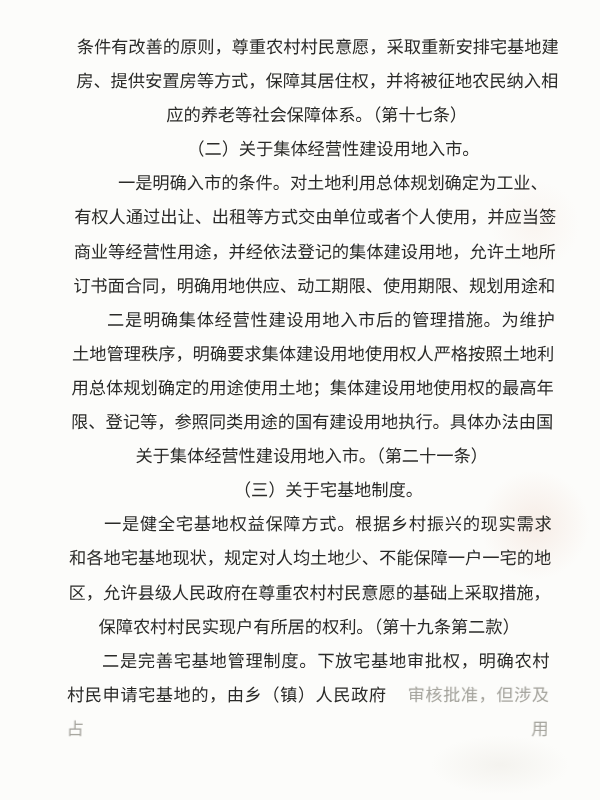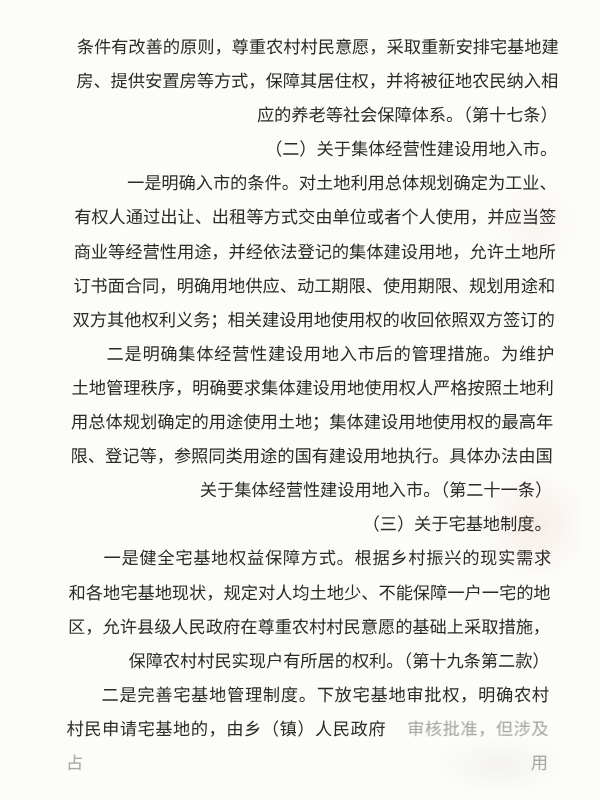--- a/index.html
+++ b/index.html
@@ -47,21 +47,21 @@
     transform-origin: 0 0;
     color: var(--text-color, #2a2a28);
     font-size: 17.2px;
     line-height: 34.1px;
   }
   .para {
     margin: 0;
   }
   .line {
     white-space: nowrap;
-    text-align: right;
+    text-align: center;
   }
   .line.just {
     white-space: normal;
     text-align: justify;
     text-align-last: justify;
   }
   .line.first {
     text-indent: 2em;
   }
   .faded {
@@ -84,21 +84,20 @@
         <div class="line"><span>应的养老等社会保障体系。（第十七条）</span></div>
       </div>
       <div class="para">
         <div class="line first"><span>（二）关于集体经营性建设用地入市。</span></div>
       </div>
       <div class="para">
         <div class="line first"><span>一是明确入市的条件。对土地利用总体规划确定为工业、</span></div>
         <div class="line just"><span>有权人通过出让、出租等方式交由单位或者个人使用，并应当签</span></div>
         <div class="line just"><span>商业等经营性用途，并经依法登记的集体建设用地，允许土地所</span></div>
         <div class="line just"><span>订书面合同，明确用地供应、动工期限、使用期限、规划用途和</span></div>
-        <div class="line just"><span>双方其他权利义务；相关建设用地使用权的收回依照双方签订的</span></div>
       </div>
       <div class="para">
         <div class="line just first"><span>二是明确集体经营性建设用地入市后的管理措施。为维护</span></div>
         <div class="line just"><span>土地管理秩序，明确要求集体建设用地使用权人严格按照土地利</span></div>
         <div class="line just"><span>用总体规划确定的用途使用土地；集体建设用地使用权的最高年</span></div>
         <div class="line just"><span>限、登记等，参照同类用途的国有建设用地执行。具体办法由国</span></div>
         <div class="line"><span>关于集体经营性建设用地入市。（第二十一条）</span></div>
       </div>
       <div class="para">
         <div class="line first"><span>（三）关于宅基地制度。</span></div>

